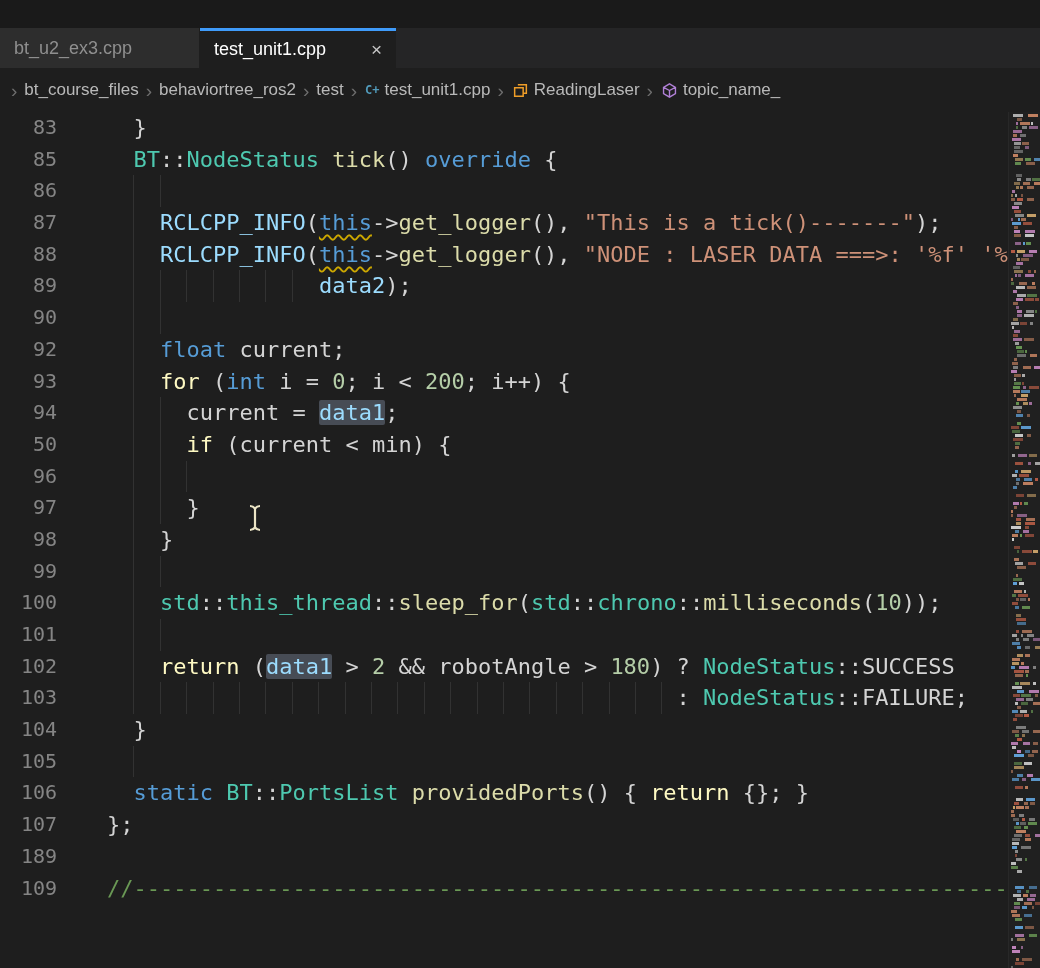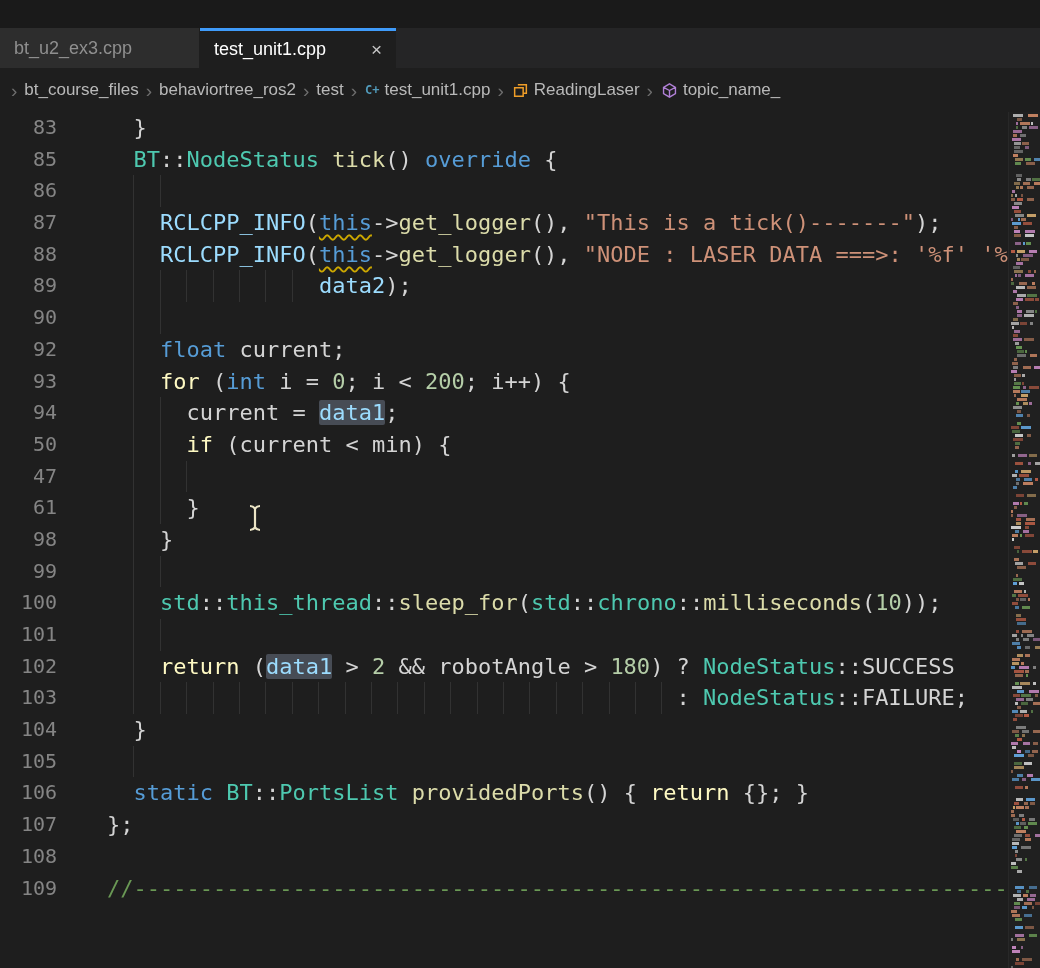--- a/index.html
+++ b/index.html
@@ -109,33 +109,33 @@
         <div class="line"><span class="ln">85</span><span class="lc"><span class="tok fg">  </span><span class="tok typ">BT</span><span class="tok fg">::</span><span class="tok typ">NodeStatus</span><span class="tok fg"> </span><span class="tok fn">tick</span><span class="tok fg">() </span><span class="tok kw">override</span><span class="tok fg"> {</span></span></div>
         <div class="line"><span class="ln">86</span><span class="lc"><i class="guide" style="left: 43.404px;"></i><i class="guide" style="left: 69.808px;"></i></span></div>
         <div class="line"><span class="ln">87</span><span class="lc"><i class="guide" style="left: 43.404px;"></i><span class="tok fg">    </span><span class="tok mac">RCLCPP_INFO</span><span class="tok fg">(</span><span class="tok kw sq">this</span><span class="tok fg">-&gt;</span><span class="tok fn">get_logger</span><span class="tok fg">(), </span><span class="tok str">"This is a tick()-------"</span><span class="tok fg">);</span></span></div>
         <div class="line"><span class="ln">88</span><span class="lc"><i class="guide" style="left: 43.404px;"></i><span class="tok fg">    </span><span class="tok mac">RCLCPP_INFO</span><span class="tok fg">(</span><span class="tok kw sq">this</span><span class="tok fg">-&gt;</span><span class="tok fn">get_logger</span><span class="tok fg">(), </span><span class="tok str">"NODE : LASER DATA ===&gt;: '%f' '%f'"</span></span></div>
         <div class="line"><span class="ln">89</span><span class="lc"><i class="guide" style="left: 43.404px;"></i><i class="guide" style="left: 69.808px;"></i><i class="guide" style="left: 96.212px;"></i><i class="guide" style="left: 122.616px;"></i><i class="guide" style="left: 149.02px;"></i><i class="guide" style="left: 175.424px;"></i><i class="guide" style="left: 201.828px;"></i><span class="tok fg">                </span><span class="tok var">data2</span><span class="tok fg">);</span></span></div>
         <div class="line"><span class="ln">90</span><span class="lc"><i class="guide" style="left: 43.404px;"></i><i class="guide" style="left: 69.808px;"></i></span></div>
         <div class="line"><span class="ln">92</span><span class="lc"><i class="guide" style="left: 43.404px;"></i><span class="tok fg">    </span><span class="tok kw">float</span><span class="tok fg"> current;</span></span></div>
         <div class="line"><span class="ln">93</span><span class="lc"><i class="guide" style="left: 43.404px;"></i><span class="tok fg">    </span><span class="tok ctrl">for</span><span class="tok fg"> (</span><span class="tok kw">int</span><span class="tok fg"> i = </span><span class="tok num">0</span><span class="tok fg">; i &lt; </span><span class="tok num">200</span><span class="tok fg">; i++) {</span></span></div>
         <div class="line"><span class="ln">94</span><span class="lc"><i class="guide" style="left: 43.404px;"></i><i class="guide" style="left: 69.808px;"></i><span class="tok fg">      current = </span><span class="tok var hl">data1</span><span class="tok fg">;</span></span></div>
         <div class="line"><span class="ln">50</span><span class="lc"><i class="guide" style="left: 43.404px;"></i><i class="guide" style="left: 69.808px;"></i><span class="tok fg">      </span><span class="tok ctrl">if</span><span class="tok fg"> (current &lt; min) {</span></span></div>
-        <div class="line"><span class="ln">47</span><span class="lc"><i class="guide" style="left: 43.404px;"></i><i class="guide" style="left: 69.808px;"></i><i class="guide" style="left: 96.212px;"></i></span></div>
-        <div class="line"><span class="ln">61</span><span class="lc"><i class="guide" style="left: 43.404px;"></i><i class="guide" style="left: 69.808px;"></i><span class="tok fg">      }</span></span></div>
+        <div class="line"><span class="ln">96</span><span class="lc"><i class="guide" style="left: 43.404px;"></i><i class="guide" style="left: 69.808px;"></i><i class="guide" style="left: 96.212px;"></i></span></div>
+        <div class="line"><span class="ln">97</span><span class="lc"><i class="guide" style="left: 43.404px;"></i><i class="guide" style="left: 69.808px;"></i><span class="tok fg">      }</span></span></div>
         <div class="line"><span class="ln">98</span><span class="lc"><i class="guide" style="left: 43.404px;"></i><span class="tok fg">    }</span></span></div>
         <div class="line"><span class="ln">99</span><span class="lc"><i class="guide" style="left: 43.404px;"></i><i class="guide" style="left: 69.808px;"></i></span></div>
         <div class="line"><span class="ln">100</span><span class="lc"><i class="guide" style="left: 43.404px;"></i><span class="tok fg">    </span><span class="tok typ">std</span><span class="tok fg">::</span><span class="tok typ">this_thread</span><span class="tok fg">::</span><span class="tok fn">sleep_for</span><span class="tok fg">(</span><span class="tok typ">std</span><span class="tok fg">::</span><span class="tok typ">chrono</span><span class="tok fg">::</span><span class="tok fn">milliseconds</span><span class="tok fg">(</span><span class="tok num">10</span><span class="tok fg">));</span></span></div>
         <div class="line"><span class="ln">101</span><span class="lc"><i class="guide" style="left: 43.404px;"></i><i class="guide" style="left: 69.808px;"></i></span></div>
         <div class="line"><span class="ln">102</span><span class="lc"><i class="guide" style="left: 43.404px;"></i><span class="tok fg">    </span><span class="tok ctrl">return</span><span class="tok fg"> (</span><span class="tok var hl">data1</span><span class="tok fg"> &gt; </span><span class="tok num">2</span><span class="tok fg"> &amp;&amp; robotAngle &gt; </span><span class="tok num">180</span><span class="tok fg">) ? </span><span class="tok typ">NodeStatus</span><span class="tok fg">::SUCCESS</span></span></div>
         <div class="line"><span class="ln">103</span><span class="lc"><i class="guide" style="left: 43.404px;"></i><i class="guide" style="left: 69.808px;"></i><i class="guide" style="left: 96.212px;"></i><i class="guide" style="left: 122.616px;"></i><i class="guide" style="left: 149.02px;"></i><i class="guide" style="left: 175.424px;"></i><i class="guide" style="left: 201.828px;"></i><i class="guide" style="left: 228.232px;"></i><i class="guide" style="left: 254.636px;"></i><i class="guide" style="left: 281.04px;"></i><i class="guide" style="left: 307.444px;"></i><i class="guide" style="left: 333.848px;"></i><i class="guide" style="left: 360.252px;"></i><i class="guide" style="left: 386.656px;"></i><i class="guide" style="left: 413.06px;"></i><i class="guide" style="left: 439.464px;"></i><i class="guide" style="left: 465.868px;"></i><i class="guide" style="left: 492.272px;"></i><i class="guide" style="left: 518.676px;"></i><i class="guide" style="left: 545.08px;"></i><i class="guide" style="left: 571.484px;"></i><span class="tok fg">                                           : </span><span class="tok typ">NodeStatus</span><span class="tok fg">::FAILURE;</span></span></div>
         <div class="line"><span class="ln">104</span><span class="lc"><span class="tok fg">  }</span></span></div>
         <div class="line"><span class="ln">105</span><span class="lc"><i class="guide" style="left: 43.404px;"></i></span></div>
         <div class="line"><span class="ln">106</span><span class="lc"><span class="tok fg">  </span><span class="tok kw">static</span><span class="tok fg"> </span><span class="tok typ">BT</span><span class="tok fg">::</span><span class="tok typ">PortsList</span><span class="tok fg"> </span><span class="tok fn">providedPorts</span><span class="tok fg">() { </span><span class="tok ctrl">return</span><span class="tok fg"> {}; }</span></span></div>
         <div class="line"><span class="ln">107</span><span class="lc"><span class="tok fg">};</span></span></div>
-        <div class="line"><span class="ln">108</span><span class="lc"></span></div>
+        <div class="line"><span class="ln">189</span><span class="lc"></span></div>
         <div class="line"><span class="ln">109</span><span class="lc"><span class="tok cmt">//--------------------------------------------------------------------</span></span></div>
       </div>
     <div class="minimap">
         <div class="mrow" style="top: 2px;">
           <span style="left: 4px; width: 10px; background: rgb(212, 212, 212); opacity: 0.79;"></span>
           <span style="left: 19px; width: 10px; background: rgb(192, 128, 96); opacity: 1;"></span>
         </div>
         <div class="mrow" style="top: 6px;">
           <span style="left: 8px; width: 5px; background: rgb(192, 128, 96); opacity: 0.58;"></span>
         </div>

